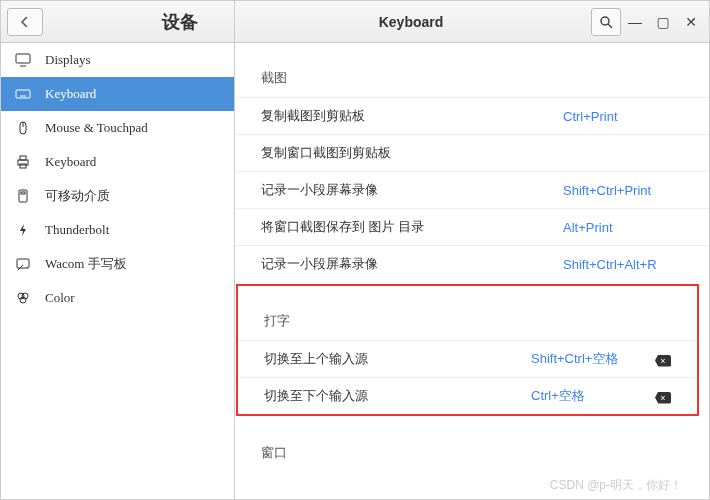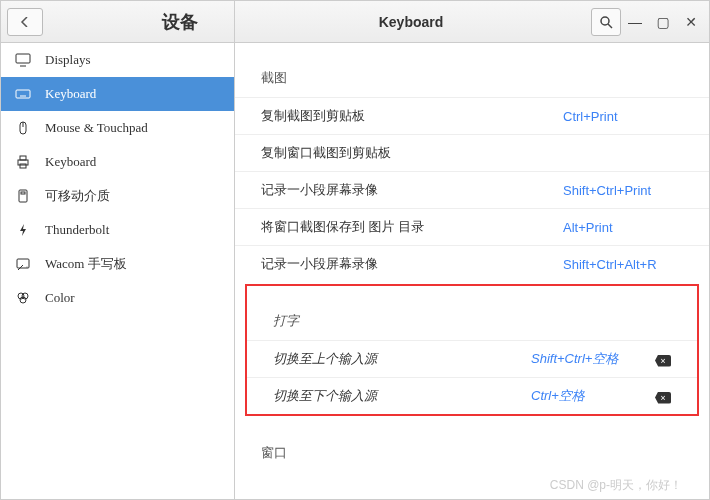--- a/index.html
+++ b/index.html
@@ -18,21 +18,21 @@
 .side-item { display: flex; align-items: center; height: 34px; padding: 0 14px; gap: 14px; cursor: pointer; font-family: Liberation Serif, serif; }
 .side-item.active { background: #4a90d9; color: #fff; }
 .side-icon { width: 16px; display: flex; align-items: center; justify-content: center; }
 .content { flex: 1; overflow-y: auto; background: #fff; }
 .section-h { padding: 26px 26px 10px; color: #555; font-size: 13px; }
 .row { display: flex; align-items: center; padding: 9px 26px; border-top: 1px solid #eee; }
 .row-label { flex: 1; color: #333; }
 .row-short { color: #3b82f6; font-size: 13px; min-width: 120px; }
 .row-del { width: 20px; text-align: right; }
 .del-badge { display: inline-flex; width: 16px; height: 12px; background: #333; color: #fff; border-radius: 2px 2px 2px 2px; align-items: center; justify-content: center; font-size: 9px; clip-path: polygon(20% 0, 100% 0, 100% 100%, 20% 100%, 0 50%); }
-.highlight-box { border: 2px solid #e33; margin: 2px 10px 2px 10px; font-style: italic; }
+.highlight-box { border: 2px solid #e33; margin: 2px 10px 2px 1px; }
 .watermark { position: absolute; right: 28px; bottom: 6px; color: #ccc; font-size: 12px; }
 svg { display: block; }
 </style>
 </head>
 <body>
 
 <div class="window">
   <div class="titlebar">
     <div class="tb-left">
       <div class="tb-back">

